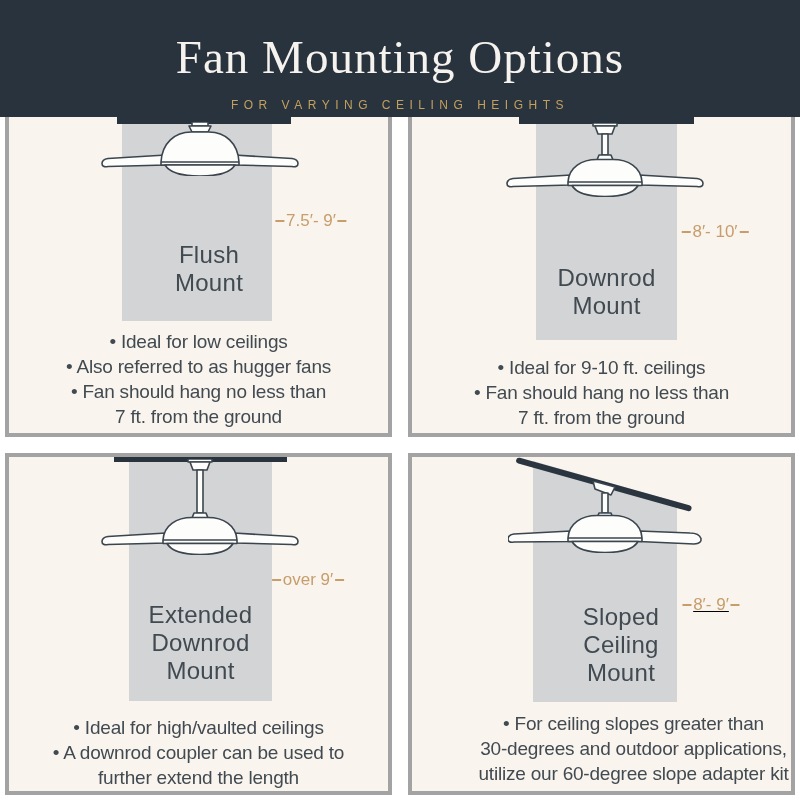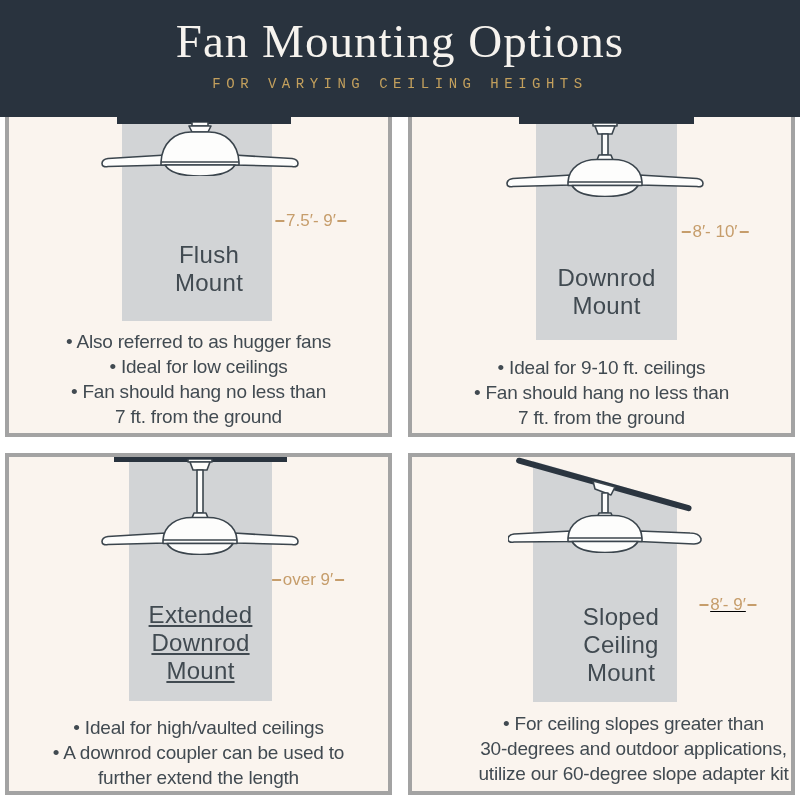--- a/index.html
+++ b/index.html
@@ -6,27 +6,27 @@
   body{
     width:800px;height:800px;position:relative;background:#ffffff;
     font-family:"Liberation Sans",sans-serif;overflow:hidden;
   }
   
   .header{
     position:absolute;left:0;top:0;width:800px;height:117px;
     background:#29333e;text-align:center;
   }
   .header-title{
-    margin:0;padding-top:16px;
+    margin:16px;padding-top:16px;
     font-family:"Liberation Serif",serif;font-weight:400;
     font-size:47px;line-height:50px;color:#f6f3ee;letter-spacing:1px;
   }
   .header-subtitle{
-    margin-top:10px;font-size:14px;color:#c3a05d;
-    letter-spacing:5.5px;font-weight:500;font-family:Liberation Mono, monospace;
+    margin-top:10px;font-size:12px;color:#c3a05d;
+    letter-spacing:5.5px;font-weight:500;
   }
   
   .quad{
     position:absolute;width:387px;background:#faf4ee;
     border:4px solid #a3a3a3;box-sizing:border-box;
   }
   #q1{left:5px;top:117px;height:320px;border-top:none;}
   #q2{left:408px;top:117px;height:320px;border-top:none;}
   #q3{left:5px;top:453px;height:342px;}
   #q4{left:408px;top:453px;height:342px;}
@@ -52,39 +52,39 @@
   #q4 .fan{left:96px;top:24px;width:200px;height:72px;}
   .fan path,.fan rect{fill:#fdfdfc;stroke:#3b454d;stroke-width:1.6;stroke-linejoin:round;}
   .fan path.open{fill:none;}
   
   .qtitle{
     position:absolute;color:#414a51;font-size:24px;line-height:28px;
     text-align:center;letter-spacing:0.3px;
   }
   #q1 .qtitle{left:113px;width:174px;top:124px;}
   #q2 .qtitle{left:124px;width:141px;top:147px;}
-  #q3 .qtitle{left:120px;width:143px;top:144px;text-decoration:underline;}
+  #q3 .qtitle{left:120px;width:143px;top:144px;}
   #q4 .qtitle{left:121px;width:144px;top:146px;padding-left:16px;}
   .bullets{
     position:absolute;left:0;width:100%;text-align:center;
     color:#414a51;font-size:19px;line-height:25px;letter-spacing:-0.2px;
   }
   #q1 .bullets{top:212px;}
   #q2 .bullets{top:238px;}
   #q3 .bullets{top:258px;}
   #q4 .bullets{top:254px;padding-left:32px;}
   
   .measure{
     position:absolute;display:flex;flex-direction:row;align-items:center;
     transform:translateX(-50%);
   }
   #q1 .measure{left:302px;top:4px;height:199px;}
   #q2 .measure{left:303px;top:4px;height:221px;}
   #q3 .measure{left:299px;top:1px;height:243px;}
-  #q4 .measure{left:316px;top:49px;height:197px;text-decoration:underline;}
+  #q4 .measure{left:299px;top:49px;height:197px;text-decoration:underline;}
   .mcap{width:9px;height:0;border-top:2px solid #c69d6b;}
   .mseg{width:1.7px;background:#c69d6b;}
   .mseg.a{flex-grow:1;}
   #q1 .mseg.a{flex-grow:0.62;}
   #q2 .mseg.a{flex-grow:0.88;}
   #q3 .mseg.a{flex-grow:1.25;}
   #q4 .mseg.a{flex-grow:0.80;}
   .mseg.b{flex-grow:1;}
   .mlabel{color:#c69d6b;font-size:17px;padding:3px 0;white-space:nowrap;}
 </style>
@@ -113,22 +113,22 @@
     <div class="mseg a"></div>
     <div class="mlabel">7.5′- 9′</div>
     <div class="mseg b"></div>
     <div class="mcap"></div>
   </div>
   <div class="qtitle">
     <div>Flush</div>
     <div>Mount</div>
   </div>
   <div class="bullets">
+    <div>• Ideal for low ceilings</div>
     <div>• Also referred to as hugger fans</div>
-    <div>• Ideal for low ceilings</div>
     <div>• Fan should hang no less than</div>
     <div>7 ft. from the ground</div>
   </div>
 </div>
 
 <div class="quad" id="q2">
   <div class="band"></div>
   <div class="ceilbar"></div>
   <svg class="fan" viewBox="0 0 200 74">
     <path d="M88,0 h24 v3 h-24 z"></path>

